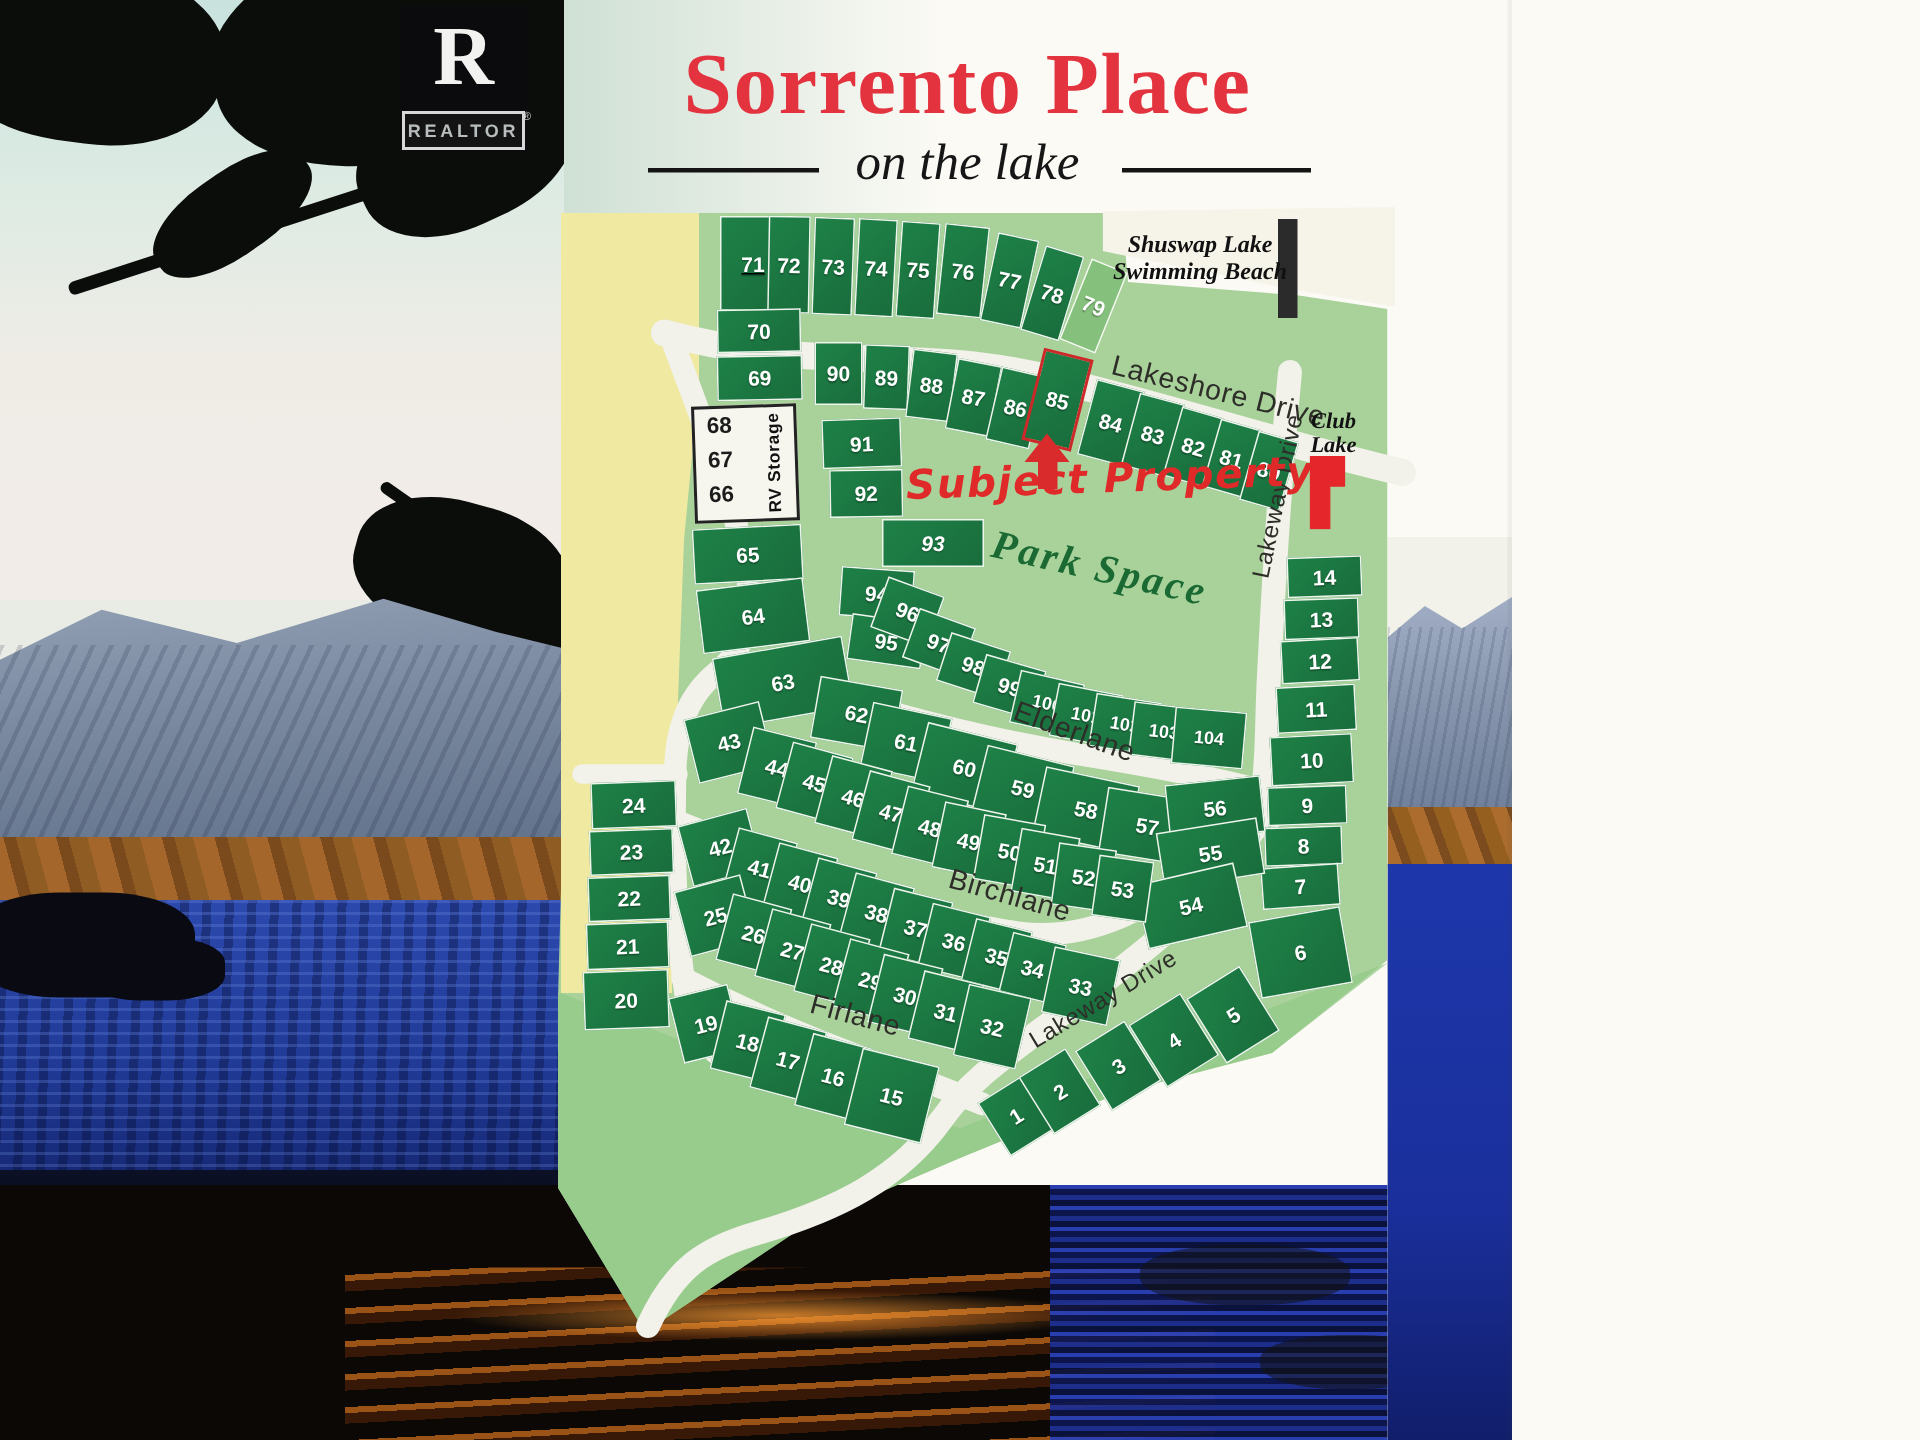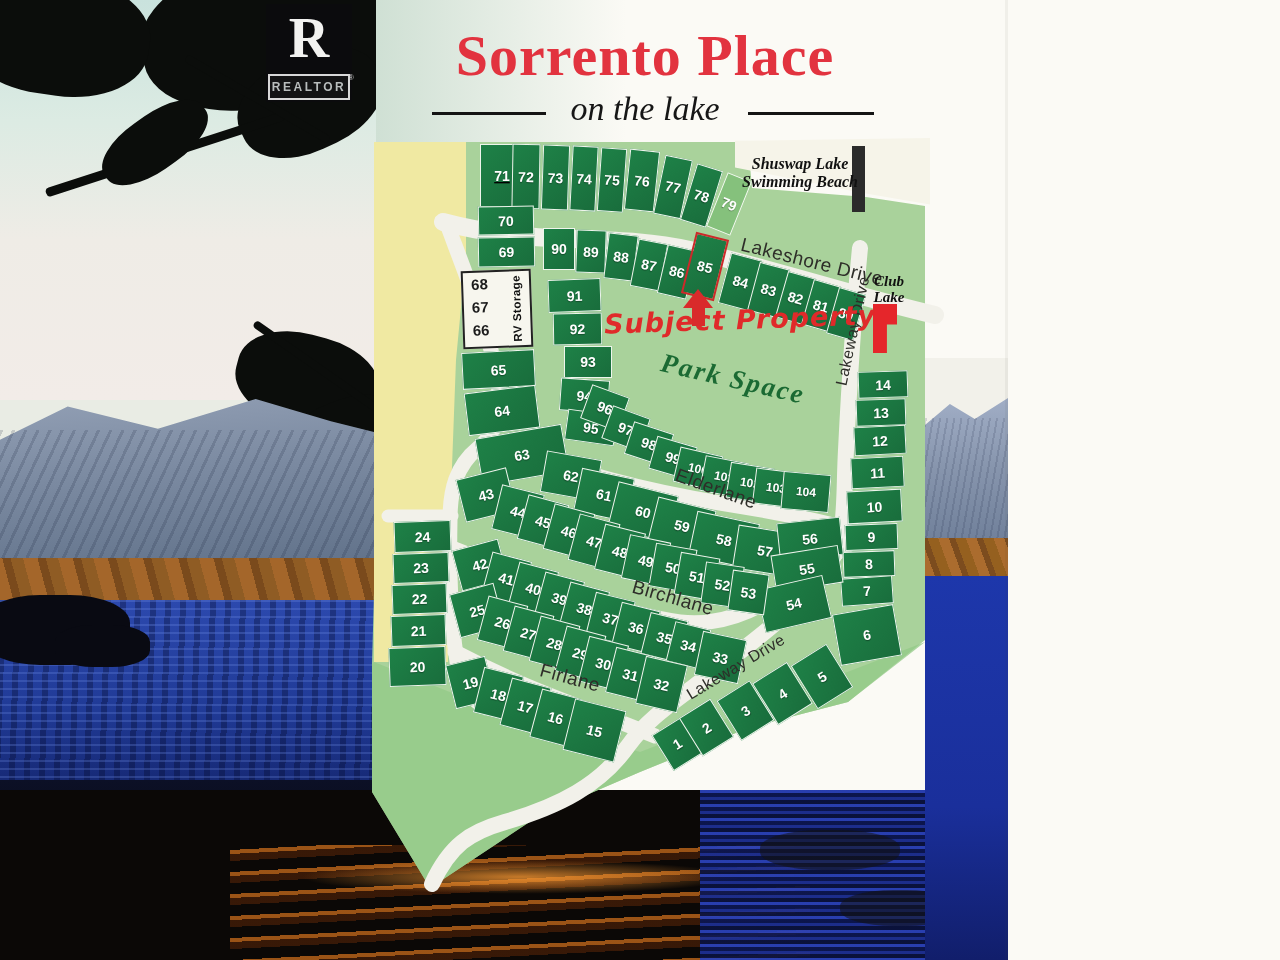--- a/index.html
+++ b/index.html
@@ -244,21 +244,21 @@
       </div>
       <div class="lot" style="left: 832px; top: 290px; width: 28px; height: 48px; transform: rotate(16deg);">
         <span>80</span>
       </div>
       <div class="lot" style="left: 548px; top: 279px; width: 53px; height: 33px; transform: rotate(-2deg);">
         <span>91</span>
       </div>
       <div class="lot" style="left: 553px; top: 313px; width: 49px; height: 32px; transform: rotate(-1deg);">
         <span>92</span>
       </div>
-      <div class="lot" style="left: 564px; top: 346px; width: 48px; height: 32px; transform: rotate(0deg);">
+      <div class="lot" style="left: 588px; top: 346px; width: 68px; height: 32px; transform: rotate(0deg); font-style: italic;">
         <span>93</span>
       </div>
       <div class="lot" style="left: 560px; top: 379px; width: 49px; height: 33px; transform: rotate(4deg);">
         <span>94</span>
       </div>
       <div class="lot" style="left: 566px; top: 412px; width: 50px; height: 31px; transform: rotate(8deg);">
         <span>95</span>
       </div>
       <div class="lot" style="left: 585px; top: 390px; width: 40px; height: 36px; transform: rotate(20deg);">
         <span>96</span>

